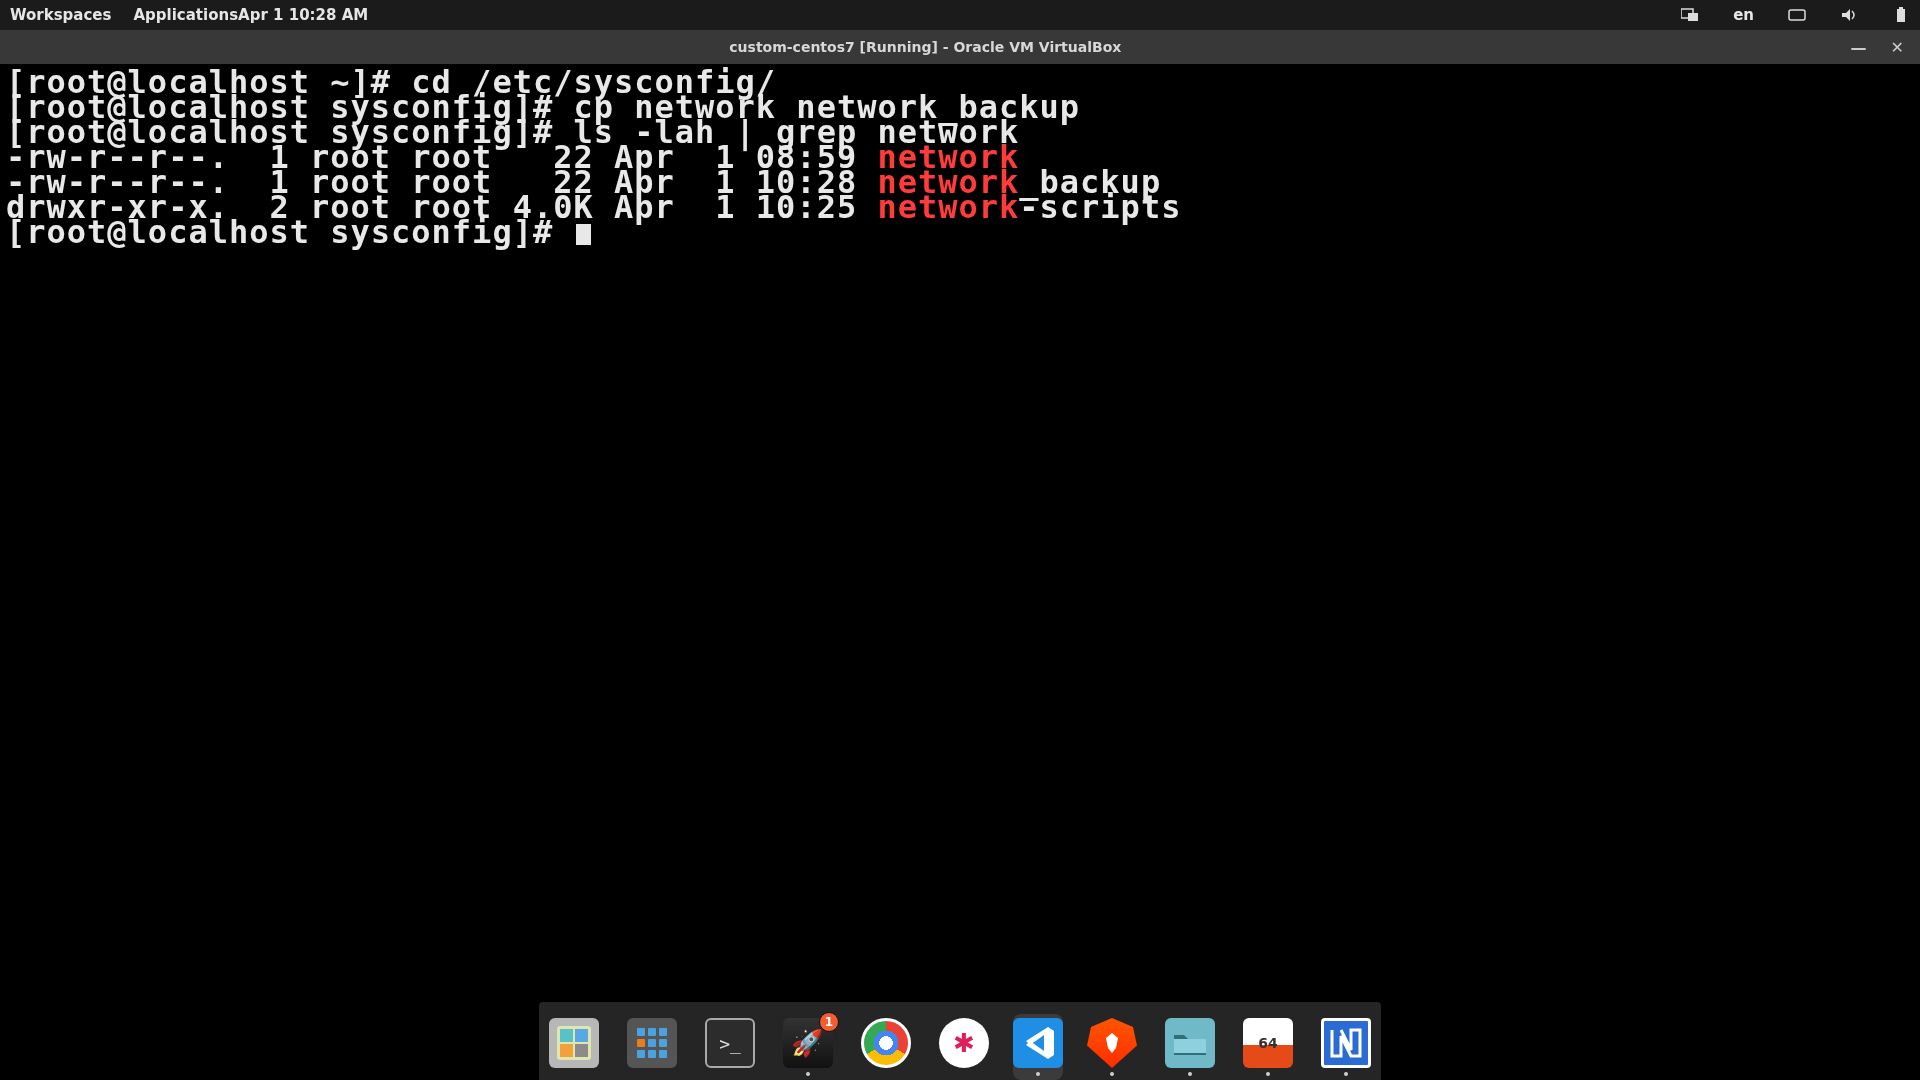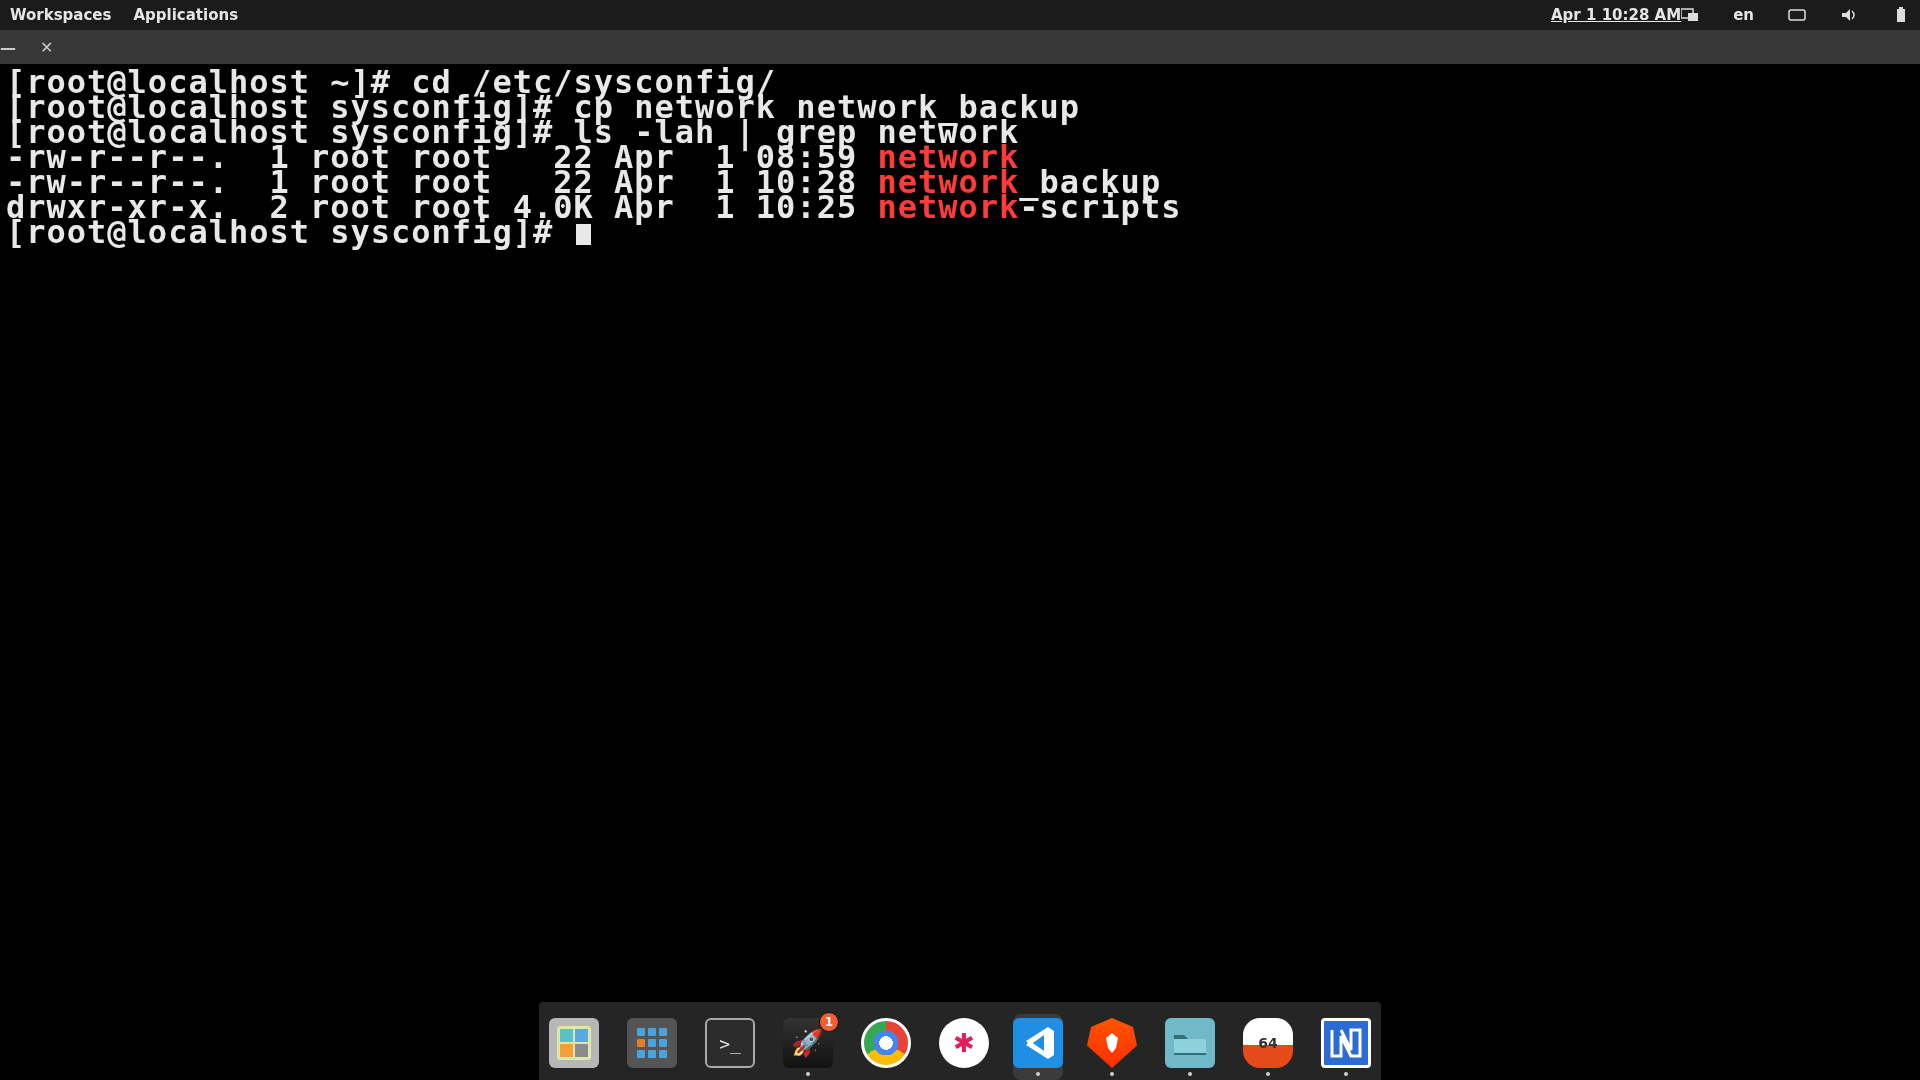--- a/index.html
+++ b/index.html
@@ -10,21 +10,21 @@
     height: 30px;
     background: #1b1b1b;
     color: #e6e6e6;
     display: flex;
     align-items: center;
     font-size: 15px;
     font-weight: 600;
     padding: 0 10px;
   }
   .top-panel .left   { flex: 0 0 auto; display: flex; gap: 22px; justify-content: center; }
-  .top-panel .center { flex: 1 1 auto; text-align: right; text-decoration: underline; }
+  .top-panel .center { flex: 1 1 auto; text-align: left; }
   .top-panel .right  { flex: 0 0 auto; display: flex; gap: 34px; align-items: center; }
   .top-panel .item   { cursor: pointer; }
   .tray-icon { width: 18px; height: 14px; display: inline-flex; align-items: center; justify-content: center; }
   
   
   .vm-titlebar {
     height: 34px;
     background: #383838;
     color: #d8d8d8;
     display: flex;
@@ -98,21 +98,21 @@
   
   .ico-files    { background:#b7b7b7; }
   .ico-apps     { background:#555; }
   .ico-terminal { background:#2c2c2c; border:2px solid #a9a9a9; }
   .ico-rocket   { background:linear-gradient(180deg,#333,#111); }
   .ico-chrome   { background:radial-gradient(circle at 50% 50%, #fff 0 22%, #4285f4 22% 40%, transparent 40%), conic-gradient(#ea4335 0 120deg, #fbbc05 120deg 240deg, #34a853 240deg 360deg); border-radius:50%; border:3px solid #fff; }
   .ico-slack    { background:#fff; border-radius:50%; color:#e01e5a; font-weight:bold; }
   .ico-vscode   { background:#1f8fe6; }
   .ico-brave    { background:linear-gradient(180deg,#ff5500,#ff2d00); clip-path: polygon(50% 0%, 92% 18%, 100% 55%, 50% 100%, 0% 55%, 8% 18%); }
   .ico-folder   { background:#6fb9c9; }
-  .ico-cal      { background:linear-gradient(180deg,#fff 0 55%, #e64a19 55% 100%); color:#333; font-size:14px; font-weight:bold;border-radius:17px; }
+  .ico-cal      { background:linear-gradient(180deg,#fff 0 55%, #e64a19 55% 100%); color:#333; font-size:14px; font-weight:bold; }
   .ico-vbox     { background:#2a6bd4; border:3px solid #fff; border-radius:4px; }
 </style>
 </head>
 <body>
 
 <div class="top-panel">
   <div class="left">
     <span class="item">Workspaces</span>
     <span class="item">Applications</span>
   </div>
@@ -141,20 +141,21 @@
     <span class="tray-icon">
       <svg width="12" height="16" viewBox="0 0 12 16">
           <rect x="2" y="2" width="8" height="13" fill="#ddd"></rect>
           <rect x="4" y="0" width="4" height="2" fill="#ddd"></rect>
         </svg>
     </span>
   </div>
 </div>
 
 <div class="vm-titlebar">
+  <div class="title">custom-centos7 [Running] - Oracle VM VirtualBox</div>
   <div class="win-controls">
     <span>—</span>
     <span>✕</span>
   </div>
 </div>
 
 <div class="terminal" id="terminal"><div><span>[root@localhost ~]# cd /etc/sysconfig/</span></div><div><span>[root@localhost sysconfig]# cp network network_backup</span></div><div><span>[root@localhost sysconfig]# ls -lah | grep network</span></div><div><span>-rw-r--r--.  1 root root   22 Apr  1 08:59 </span><span class="hl">network</span></div><div><span>-rw-r--r--.  1 root root   22 Apr  1 10:28 </span><span class="hl">network</span><span>_backup</span></div><div><span>drwxr-xr-x.  2 root root 4.0K Apr  1 10:25 </span><span class="hl">network</span><span>-scripts</span></div><div><span>[root@localhost sysconfig]# </span><span class="cursor"></span></div></div>
 
 <div class="dock-wrap">
   <div class="dock" id="dock">

